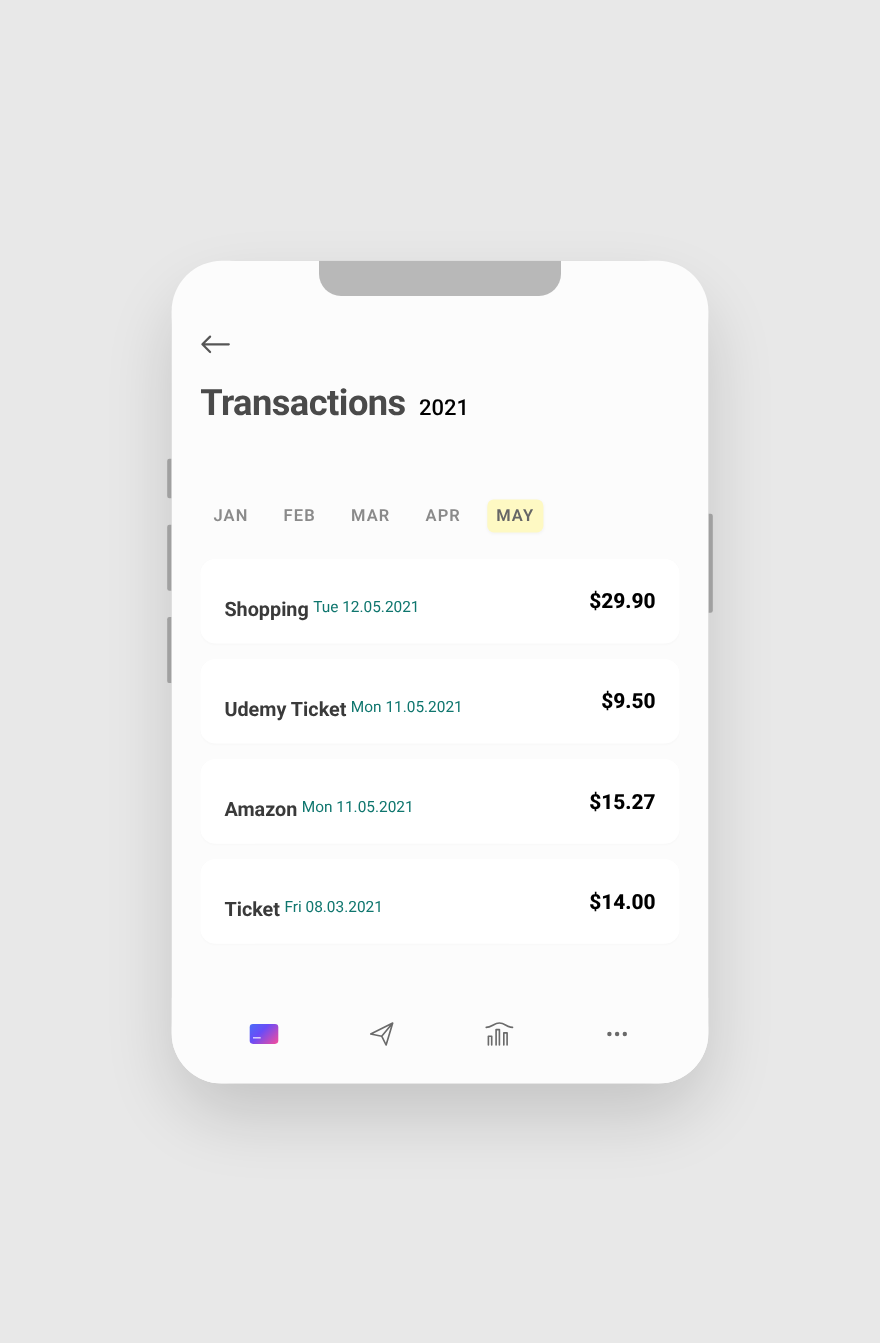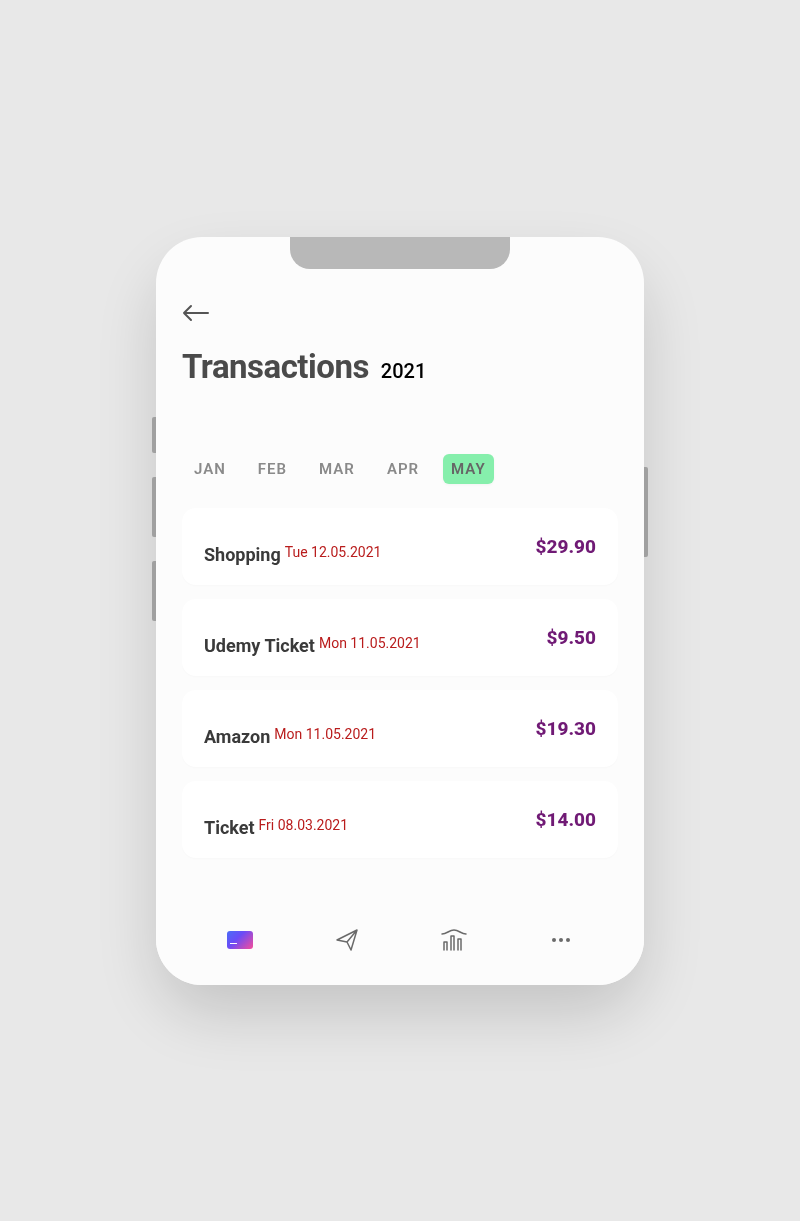--- a/index.html
+++ b/index.html
@@ -109,21 +109,21 @@
       font-size: 15px;
       font-weight: 600;
       color: #8a8a8a;
       letter-spacing: 1px;
       padding: 6px 8px;
       border-radius: 6px;
       cursor: pointer;
       margin-top: 44px;
     }
     .month-tab.active {
-      background: #86efac;
+      background: #fef9c3;
       color: #666;
       box-shadow: 0 1px 3px rgba(0,0,0,0.04);
     }
     .tx-list {
       flex: 1;
       display: flex;
       flex-direction: column;
       gap: 14px;
       overflow: hidden;
     }
@@ -139,26 +139,26 @@
     }
     .tx-left { display: flex; flex-direction: row; gap: 4px; margin-top: 16px; }
     .tx-name {
       font-size: 18px;
       font-weight: 700;
       color: #3a3a3a;
     }
     .tx-date {
       font-size: 14px;
       font-weight: 400;
-      color: #b91c1c;
+      color: #0f766e;
     }
     .tx-amount {
       font-size: 19px;
       font-weight: 800;
-      color: #701a75;
+      color: #000000;
     }
     .bottom-nav {
       height: 78px;
       display: flex;
       align-items: center;
       justify-content: space-around;
       padding: 0 30px 12px 30px;
       background: #fcfcfc;
     }
     .nav-item {
@@ -245,21 +245,21 @@
               <div class="tx-name">Udemy Ticket</div>
               <div class="tx-date">Mon 11.05.2021</div>
             </div>
             <div class="tx-amount">$9.50</div>
           </div>
           <div class="tx-card">
             <div class="tx-left">
               <div class="tx-name">Amazon</div>
               <div class="tx-date">Mon 11.05.2021</div>
             </div>
-            <div class="tx-amount">$19.30</div>
+            <div class="tx-amount">$15.27</div>
           </div>
           <div class="tx-card">
             <div class="tx-left">
               <div class="tx-name">Ticket</div>
               <div class="tx-date">Fri 08.03.2021</div>
             </div>
             <div class="tx-amount">$14.00</div>
           </div>
         </div>
     </div>

